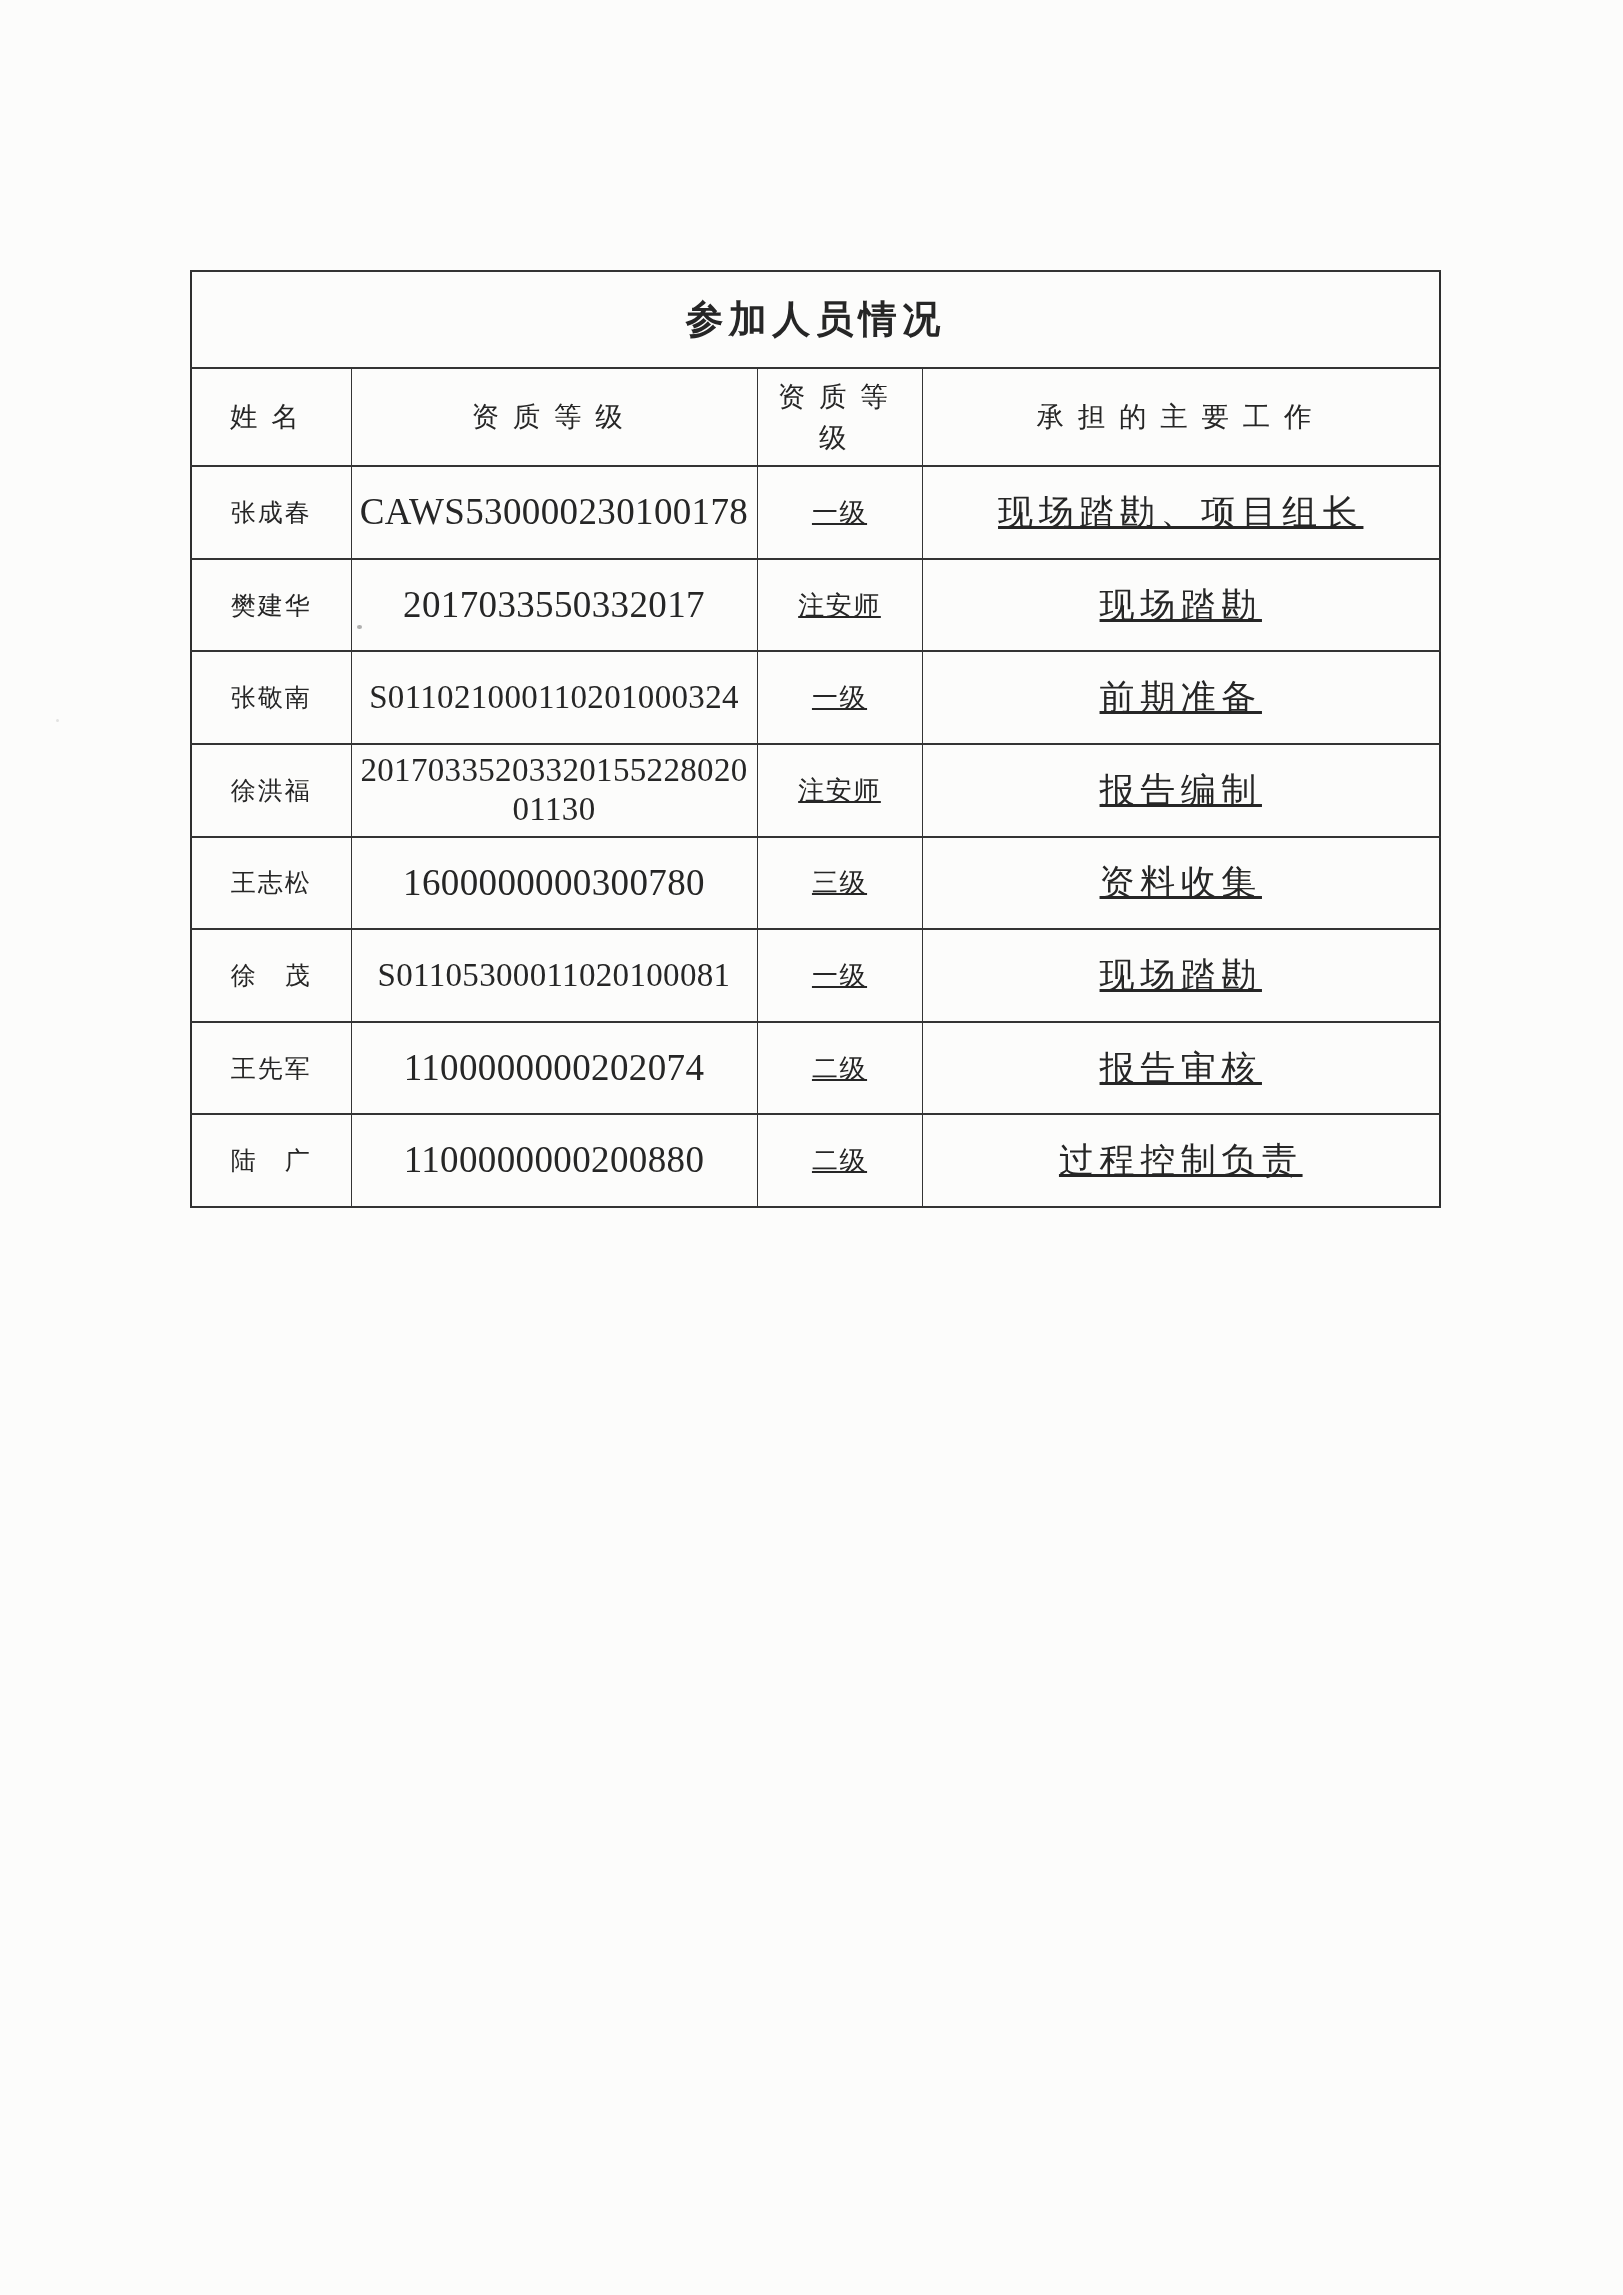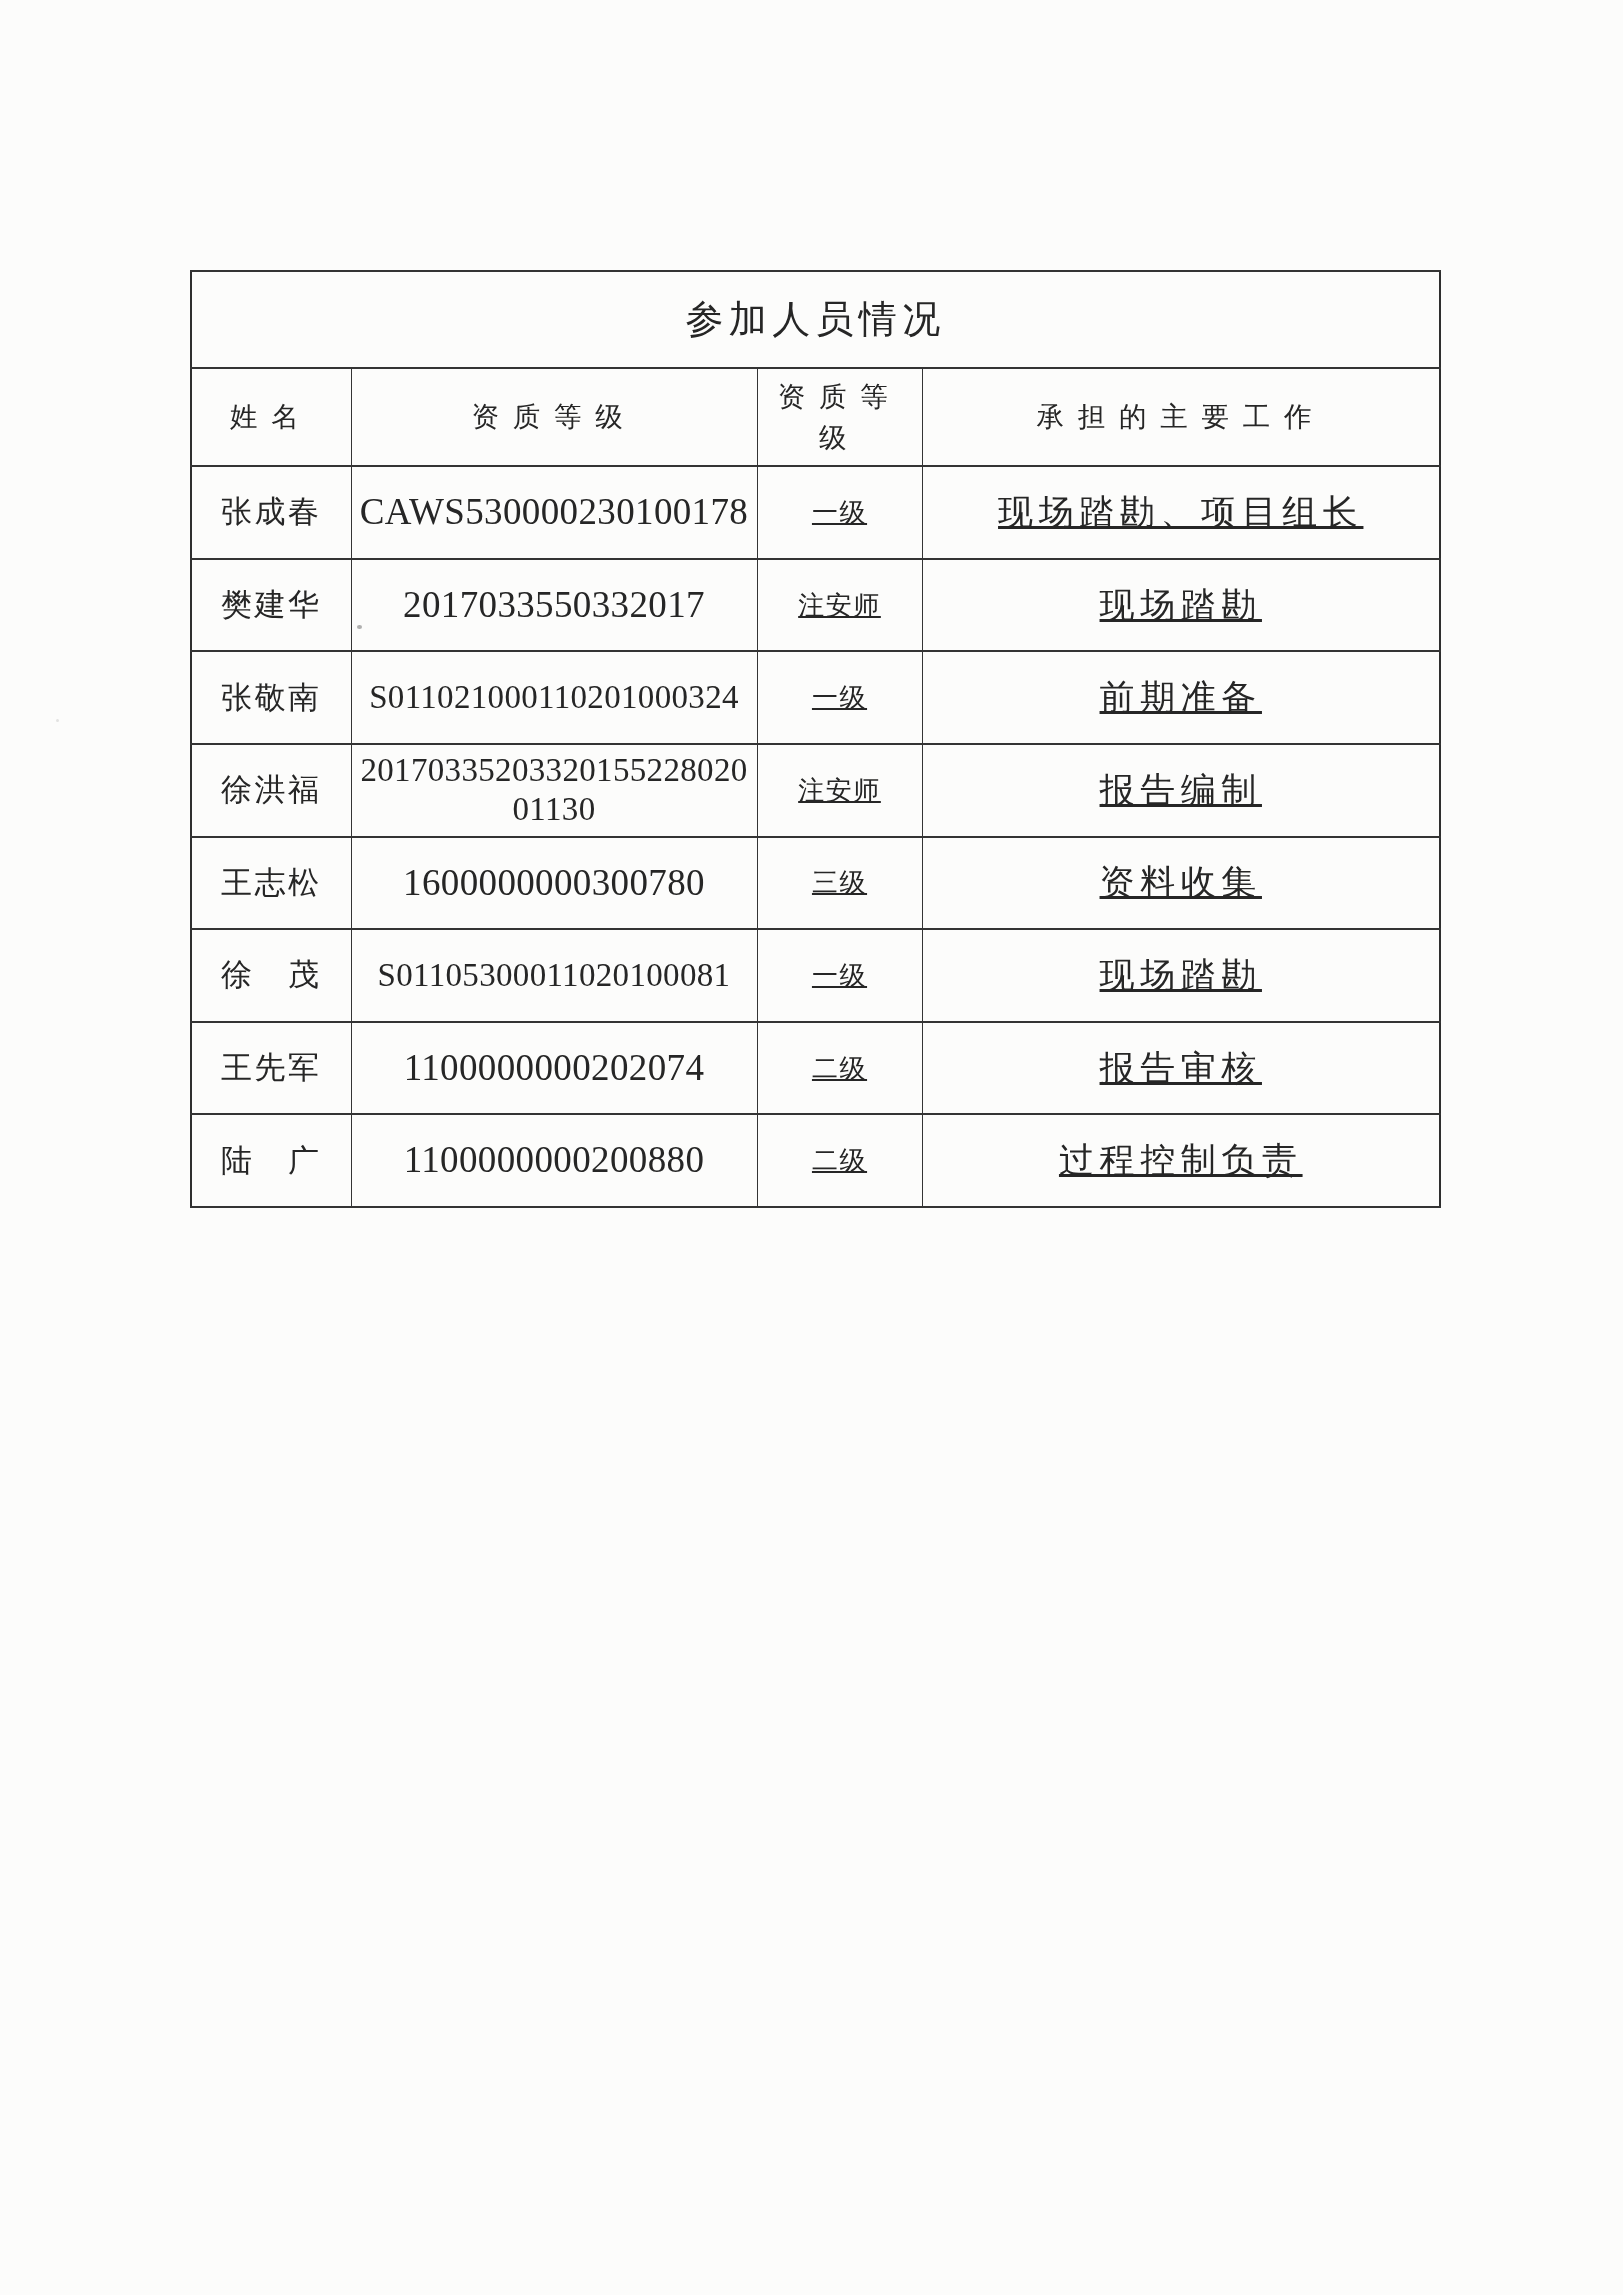--- a/index.html
+++ b/index.html
@@ -34,34 +34,34 @@
     padding: 1.3px 3.9px;
     overflow: hidden;
   }
   table.personnel {
     border: 2px solid #2e2e2e;
   }
   .title-row td {
     height: 92px;
     font-size: 38px;
     letter-spacing: 0.14em;
-    font-weight: 400;
+    font-weight: 700;
   }
   .header-row td {
     height: 94px;
     font-size: 27.5px;
     letter-spacing: 0.5em;
     line-height: 1.5;
     padding: 1.3px 3.3px;
   }
   .data-row td {
     height: 88px;
   }
   td.cell-name {
-    font-size: 31px;
+    font-size: 25px;
     letter-spacing: 0.08em;
   }
   td.cell-cert {
     font-size: 37px;
     letter-spacing: 0.01em;
     white-space: pre-line;
     line-height: 1.2;
   }
   td.cell-cert.cert-long {
     font-size: 33px;

